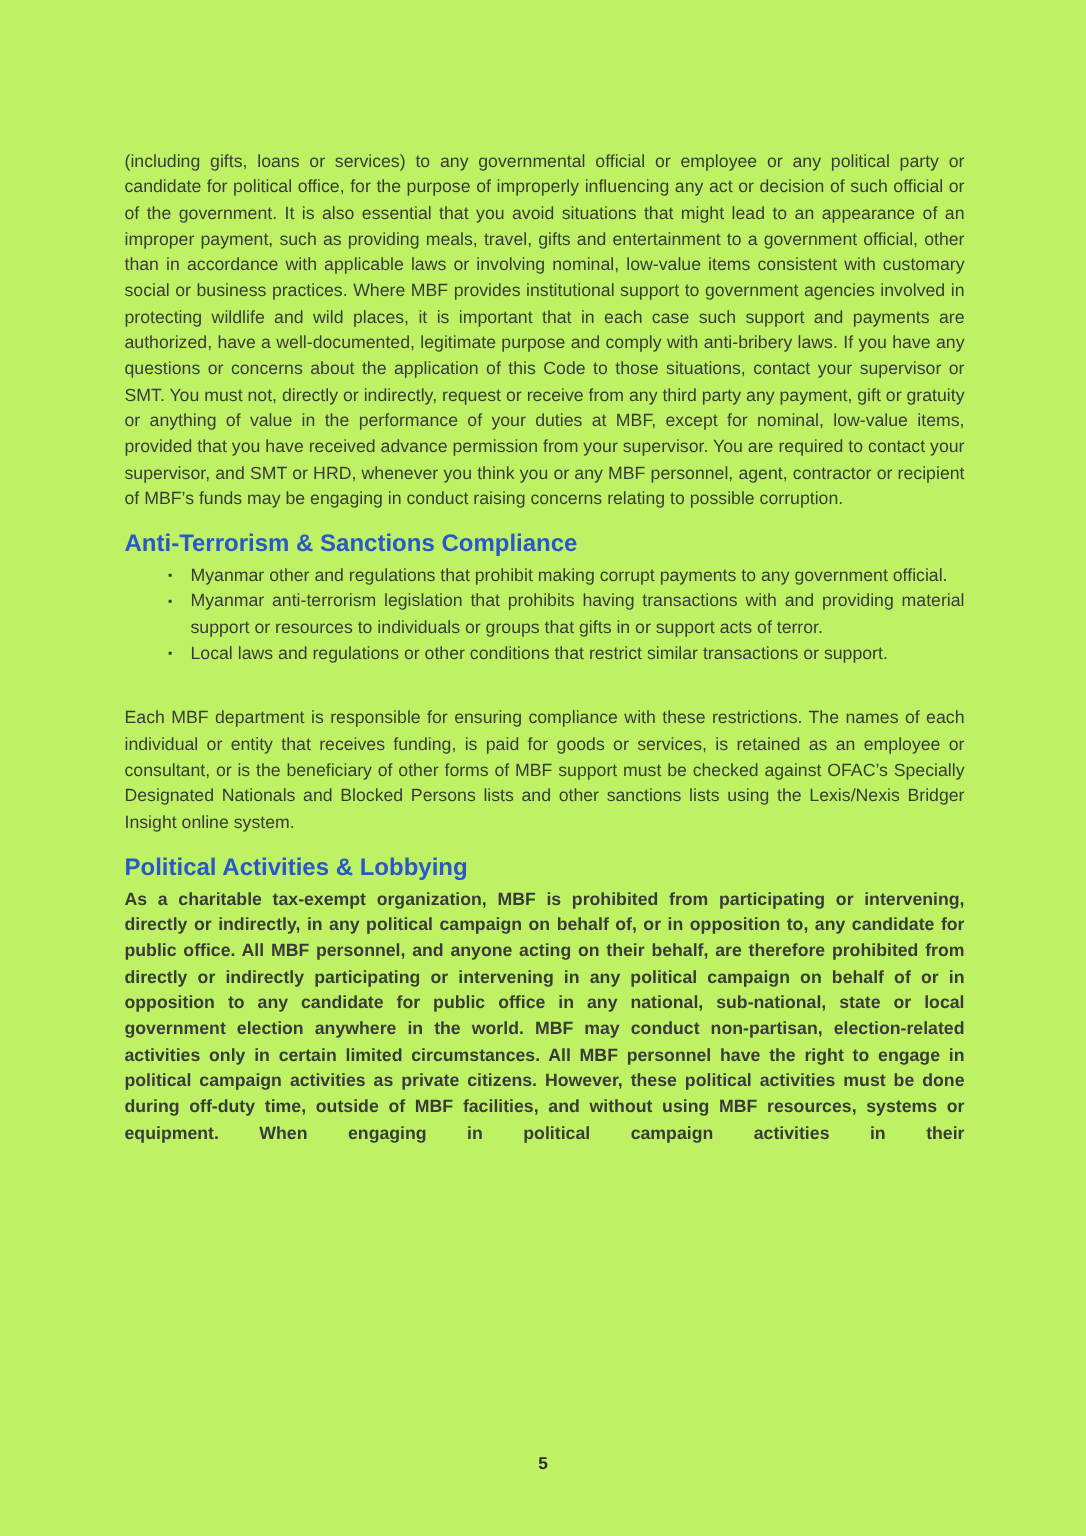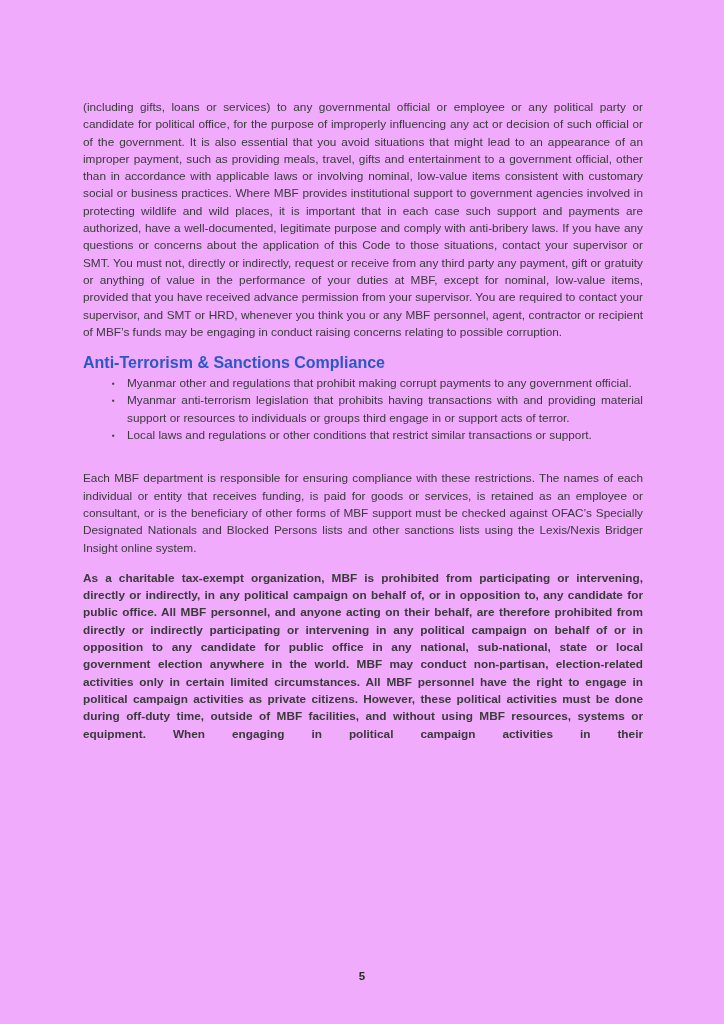--- a/index.html
+++ b/index.html
@@ -9,21 +9,21 @@
   }
   body {
     font-family: "Liberation Sans", sans-serif;
     color: #3a3a3a;
     position: relative;
     overflow: hidden;
   }
   .page {
     position: absolute;
     inset: 0;
-    background: #f0abfc;
+    background: #bef264;
   }
   .content {
     position: absolute;
     left: 83px;
     top: 99px;
     width: 560px;
     font-size: 11.8px;
     line-height: 17.3px;
   }
   p.body-para {
@@ -87,30 +87,31 @@
     <h2 class="section-heading">Anti-Terrorism &amp; Sanctions Compliance</h2>
 
 
     <ul class="bullet-list">
       <li class="bullet-item">
         <span class="bullet-marker">▪</span>
         <span class="bullet-text">Myanmar other and regulations that prohibit making corrupt payments to any government official.</span>
       </li>
       <li class="bullet-item">
         <span class="bullet-marker">▪</span>
-        <span class="bullet-text">Myanmar anti-terrorism legislation that prohibits having transactions with and providing material support or resources to individuals or groups third engage in or support acts of terror.</span>
+        <span class="bullet-text">Myanmar anti-terrorism legislation that prohibits having transactions with and providing material support or resources to individuals or groups that gifts in or support acts of terror.</span>
       </li>
       <li class="bullet-item">
         <span class="bullet-marker">▪</span>
         <span class="bullet-text">Local laws and regulations or other conditions that restrict similar transactions or support.</span>
       </li>
     </ul>
 
     <p class="body-para">Each MBF department is responsible for ensuring compliance with these restrictions. The names of each individual or entity that receives funding, is paid for goods or services, is retained as an employee or consultant, or is the beneficiary of other forms of MBF support must be checked against OFAC’s Specially Designated Nationals and Blocked Persons lists and other sanctions lists using the Lexis/Nexis Bridger Insight online system.</p>
 
+    <h2 class="section-heading spaced">Political Activities &amp; Lobbying</h2>
 
     <p class="body-para continued">As a charitable tax-exempt organization, MBF is prohibited from participating or intervening, directly or indirectly, in any political campaign on behalf of, or in opposition to, any candidate for public office. All MBF personnel, and anyone acting on their behalf, are therefore prohibited from directly or indirectly participating or intervening in any political campaign on behalf of or in opposition to any candidate for public office in any national, sub-national, state or local government election anywhere in the world. MBF may conduct non-partisan, election-related activities only in certain limited circumstances. All MBF personnel have the right to engage in political campaign activities as private citizens. However, these political activities must be done during off-duty time, outside of MBF facilities, and without using MBF resources, systems or equipment. When engaging in political campaign activities in their</p>
 
   </div>
 
   <div class="page-footer">
     <span class="page-number">5</span>
   </div>
 
 </div>

